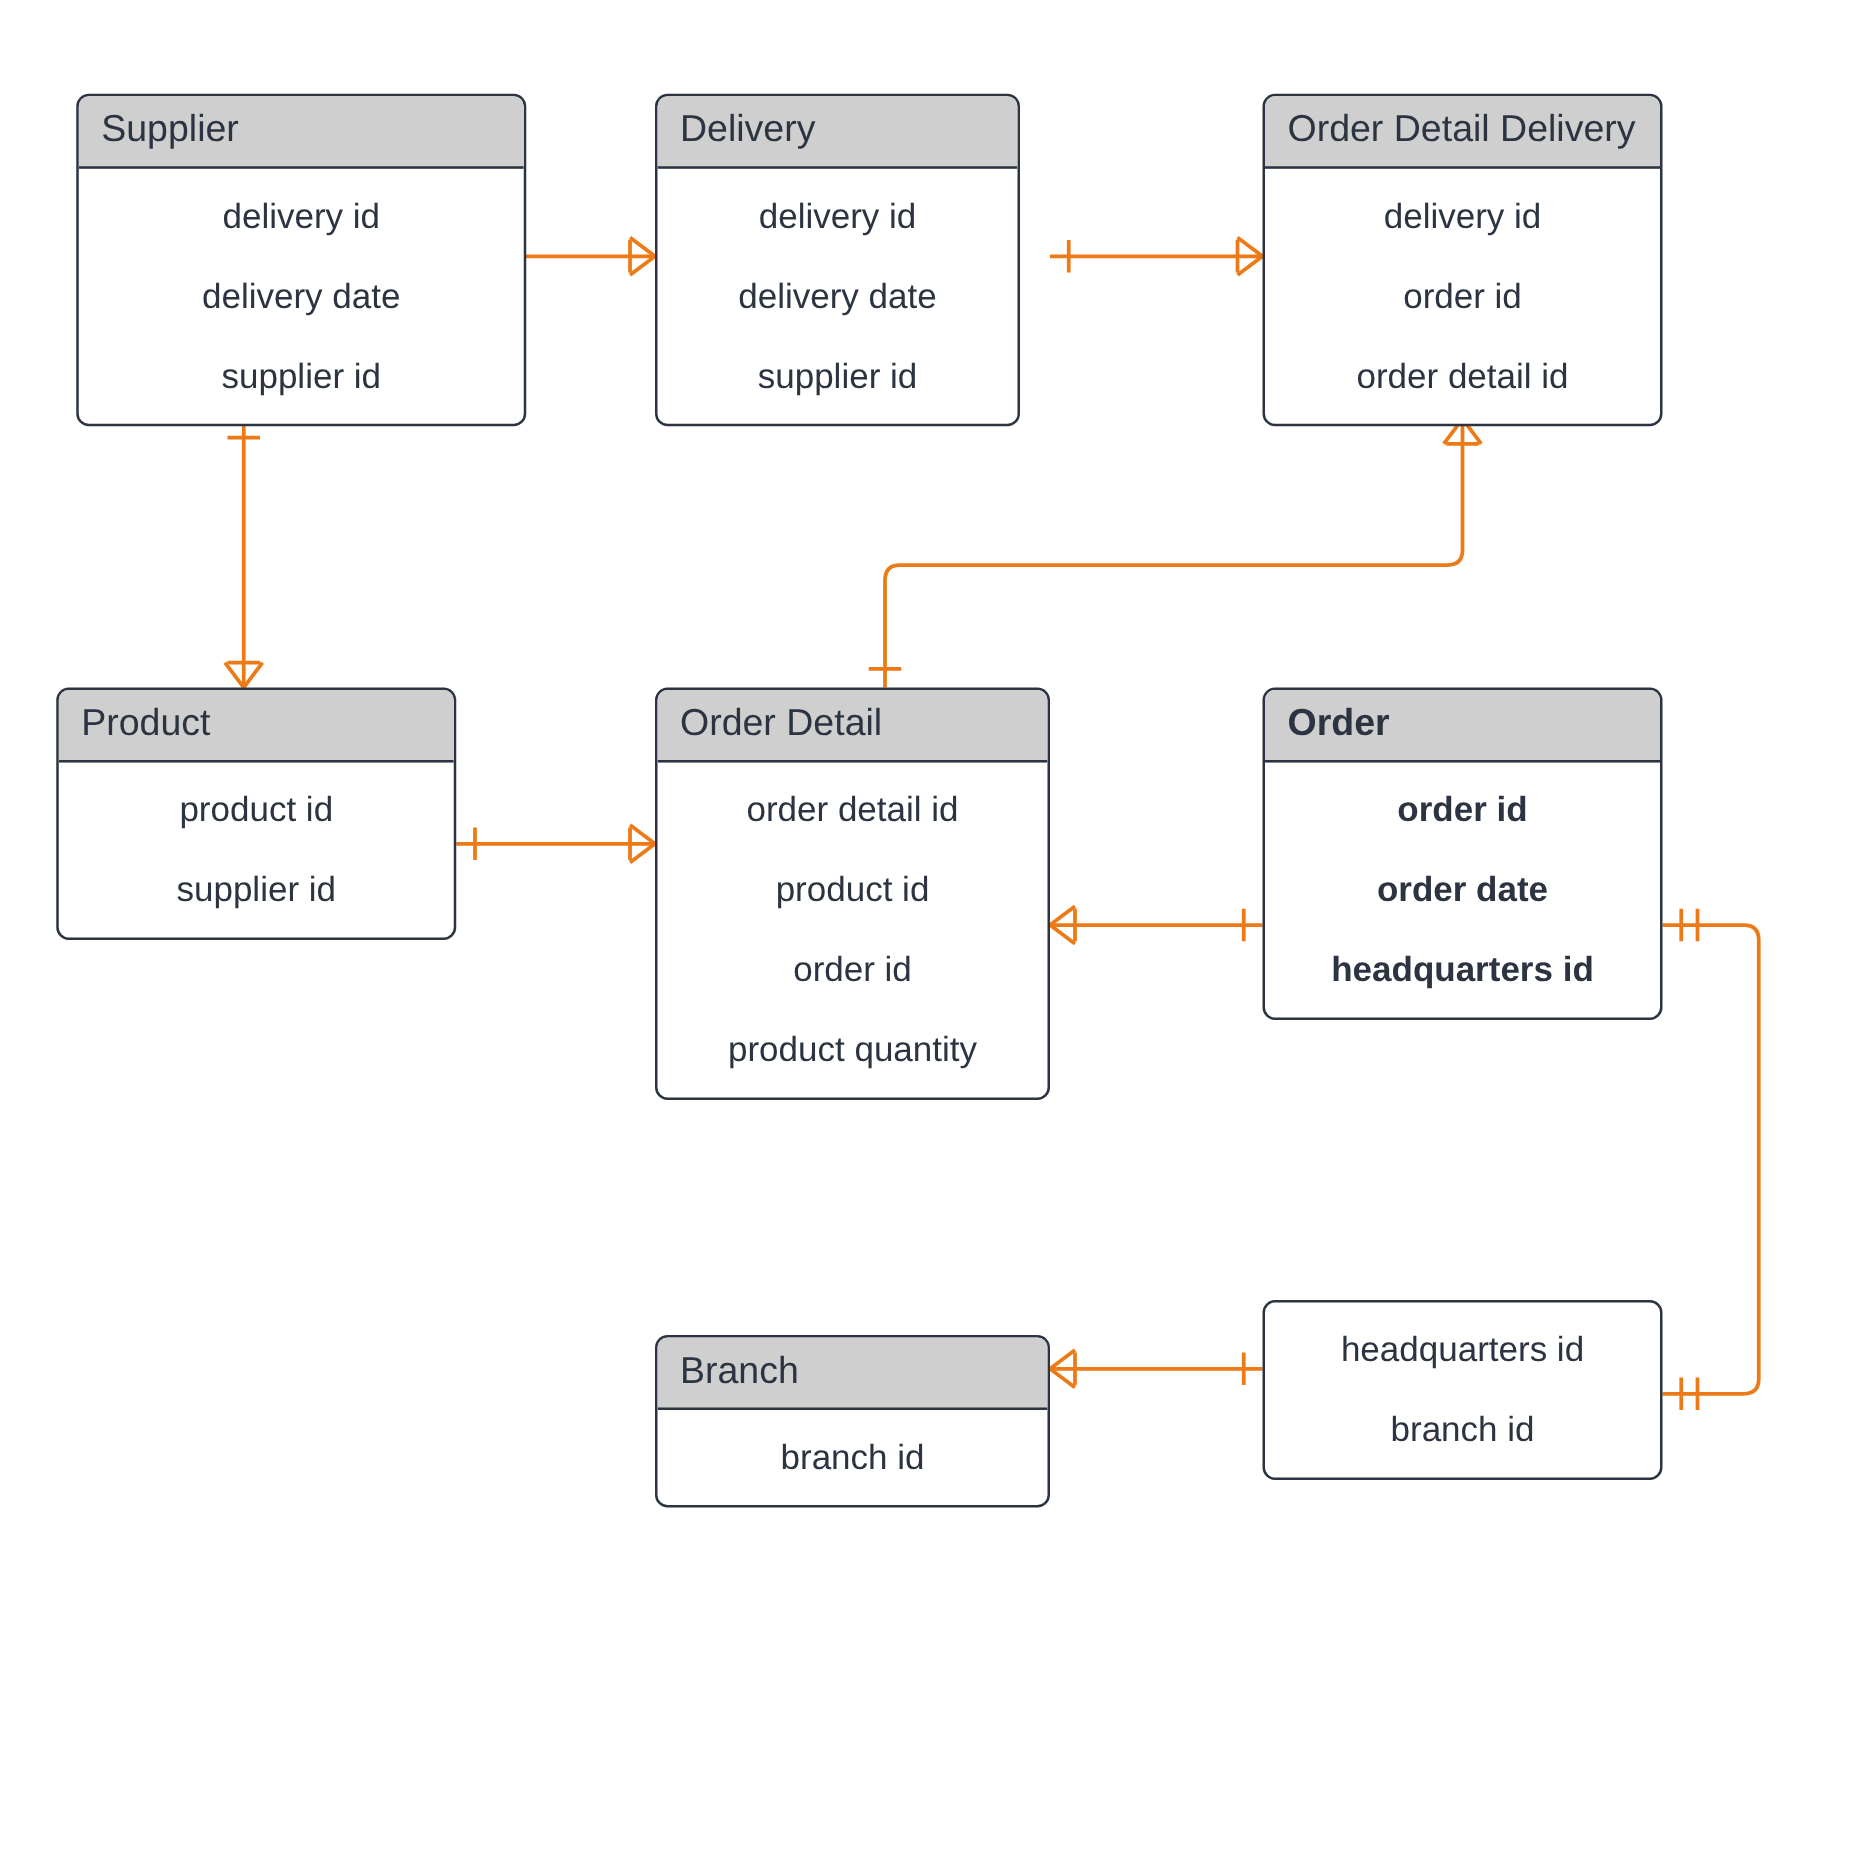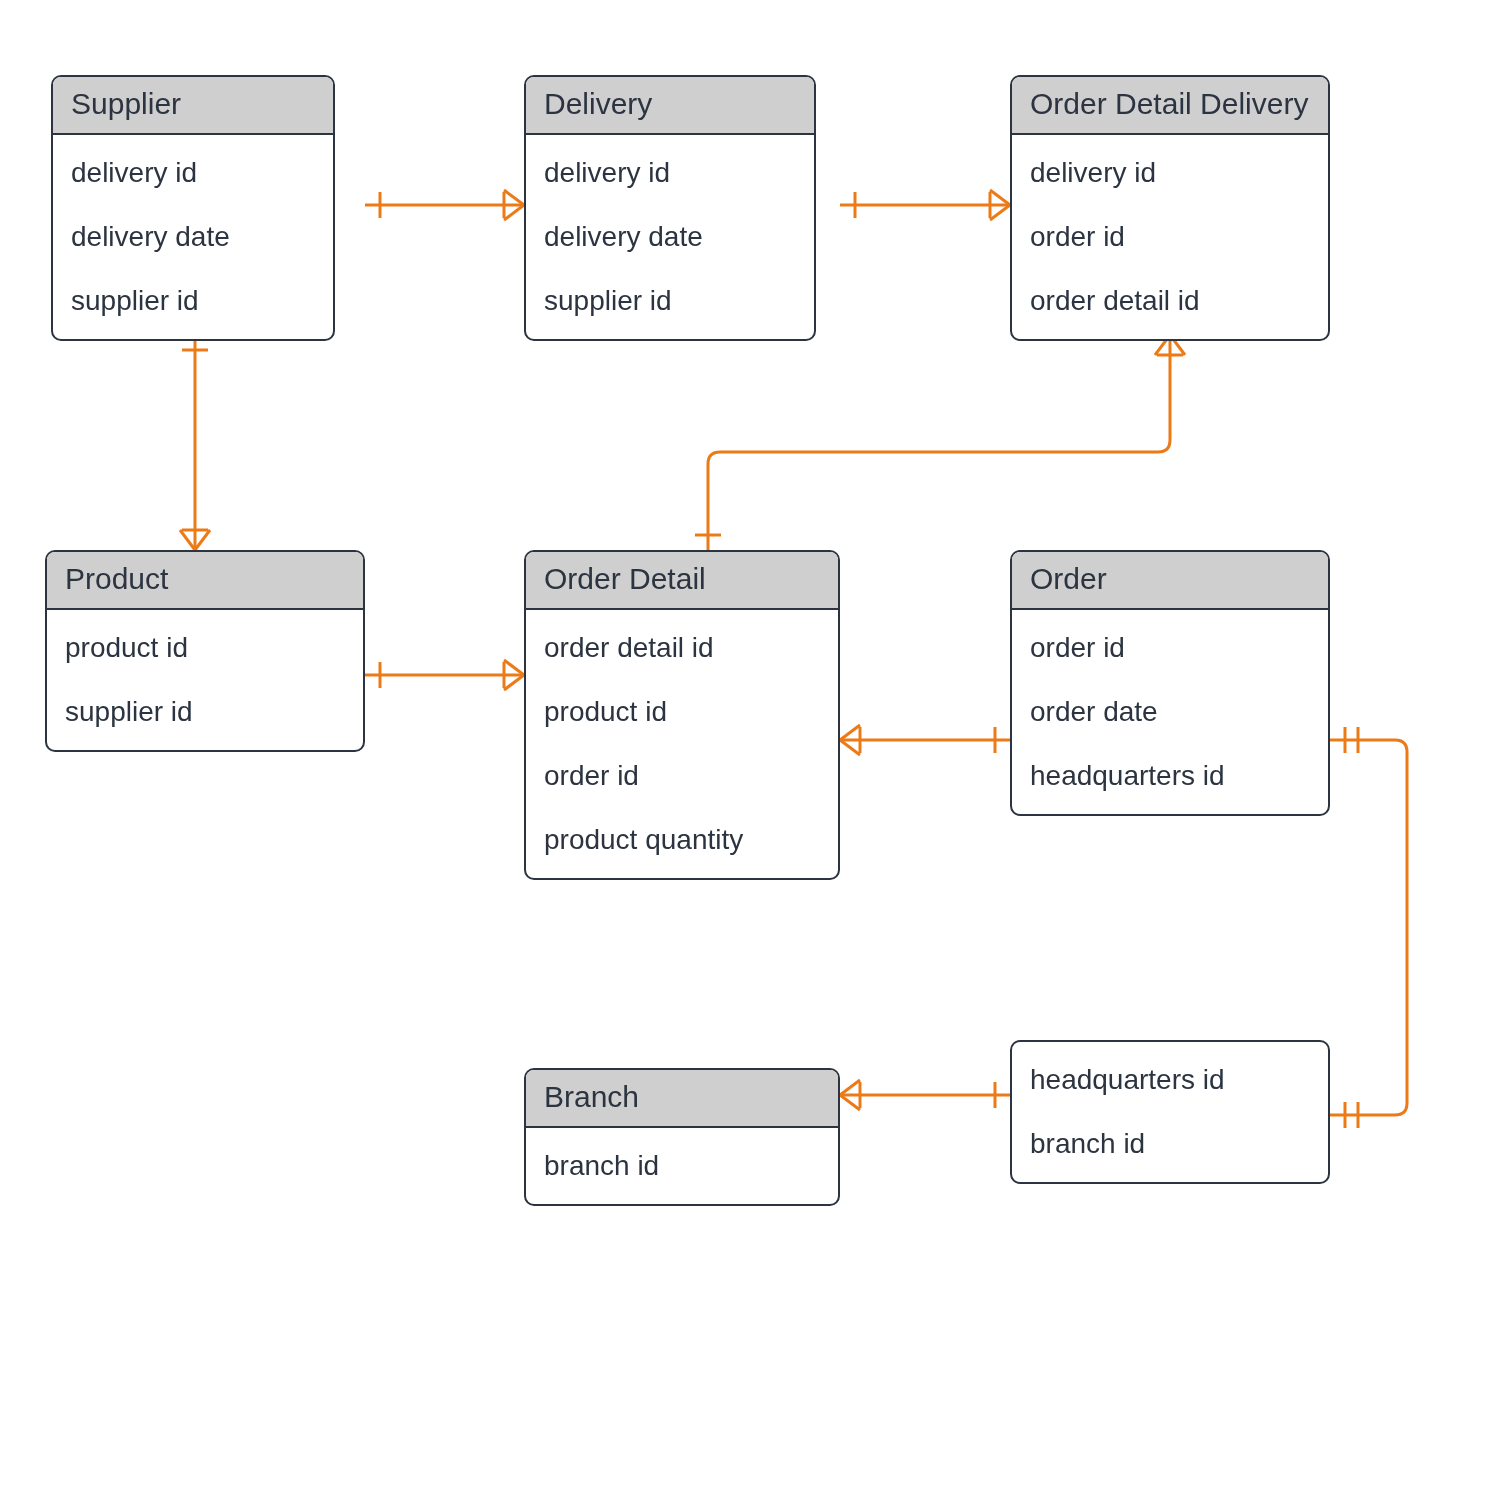--- a/index.html
+++ b/index.html
@@ -33,20 +33,21 @@
   }
   .entity-header {
     background: #cfcfcf;
     border-bottom: 2px solid #2b3440;
     padding: 10px 18px 12px 18px;
     font-size: 30px;
     color: #2b3440;
   }
   .entity-body {
     padding: 6px 0 6px 0;
+    text-align: center;
   }
   .entity-attr {
     font-size: 28px;
     color: #2b3440;
     padding: 16px 18px;
   }
   .connectors path, .connectors line {
     stroke: #ec7a17;
     stroke-width: 3;
     fill: none;
@@ -124,21 +125,21 @@
 
   <g>
     <line x1="840" y1="1095" x2="1010" y2="1095"></line>
     <line x1="840" y1="1095" x2="860" y2="1080"></line>
     <line x1="840" y1="1095" x2="860" y2="1110"></line>
     <line x1="860" y1="1082" x2="860" y2="1108"></line>
     <line x1="995" y1="1082" x2="995" y2="1108"></line>
   </g>
 </svg>
 
-<div class="entity" style="left:51px; top:75px; width:284px;">
+<div class="entity" style="left:61px; top:75px; width:360px;">
   <div class="entity-header">Supplier</div>
   <div class="entity-body">
     <div class="entity-attr">delivery id</div>
     <div class="entity-attr">delivery date</div>
     <div class="entity-attr">supplier id</div>
   </div>
 </div>
 
 <div class="entity" style="left:524px; top:75px; width:292px;">
   <div class="entity-header">Delivery</div>
@@ -169,21 +170,21 @@
 <div class="entity" style="left:524px; top:550px; width:316px;">
   <div class="entity-header">Order Detail</div>
   <div class="entity-body">
     <div class="entity-attr">order detail id</div>
     <div class="entity-attr">product id</div>
     <div class="entity-attr">order id</div>
     <div class="entity-attr">product quantity</div>
   </div>
 </div>
 
-<div class="entity" style="left:1010px; top:550px; width:320px;">
+<div class="entity" style="left:1010px; top:550px; width:320px;font-weight:bold;">
   <div class="entity-header">Order</div>
   <div class="entity-body">
     <div class="entity-attr">order id</div>
     <div class="entity-attr">order date</div>
     <div class="entity-attr">headquarters id</div>
   </div>
 </div>
 
 <div class="entity" style="left:524px; top:1068px; width:316px;">
   <div class="entity-header">Branch</div>

